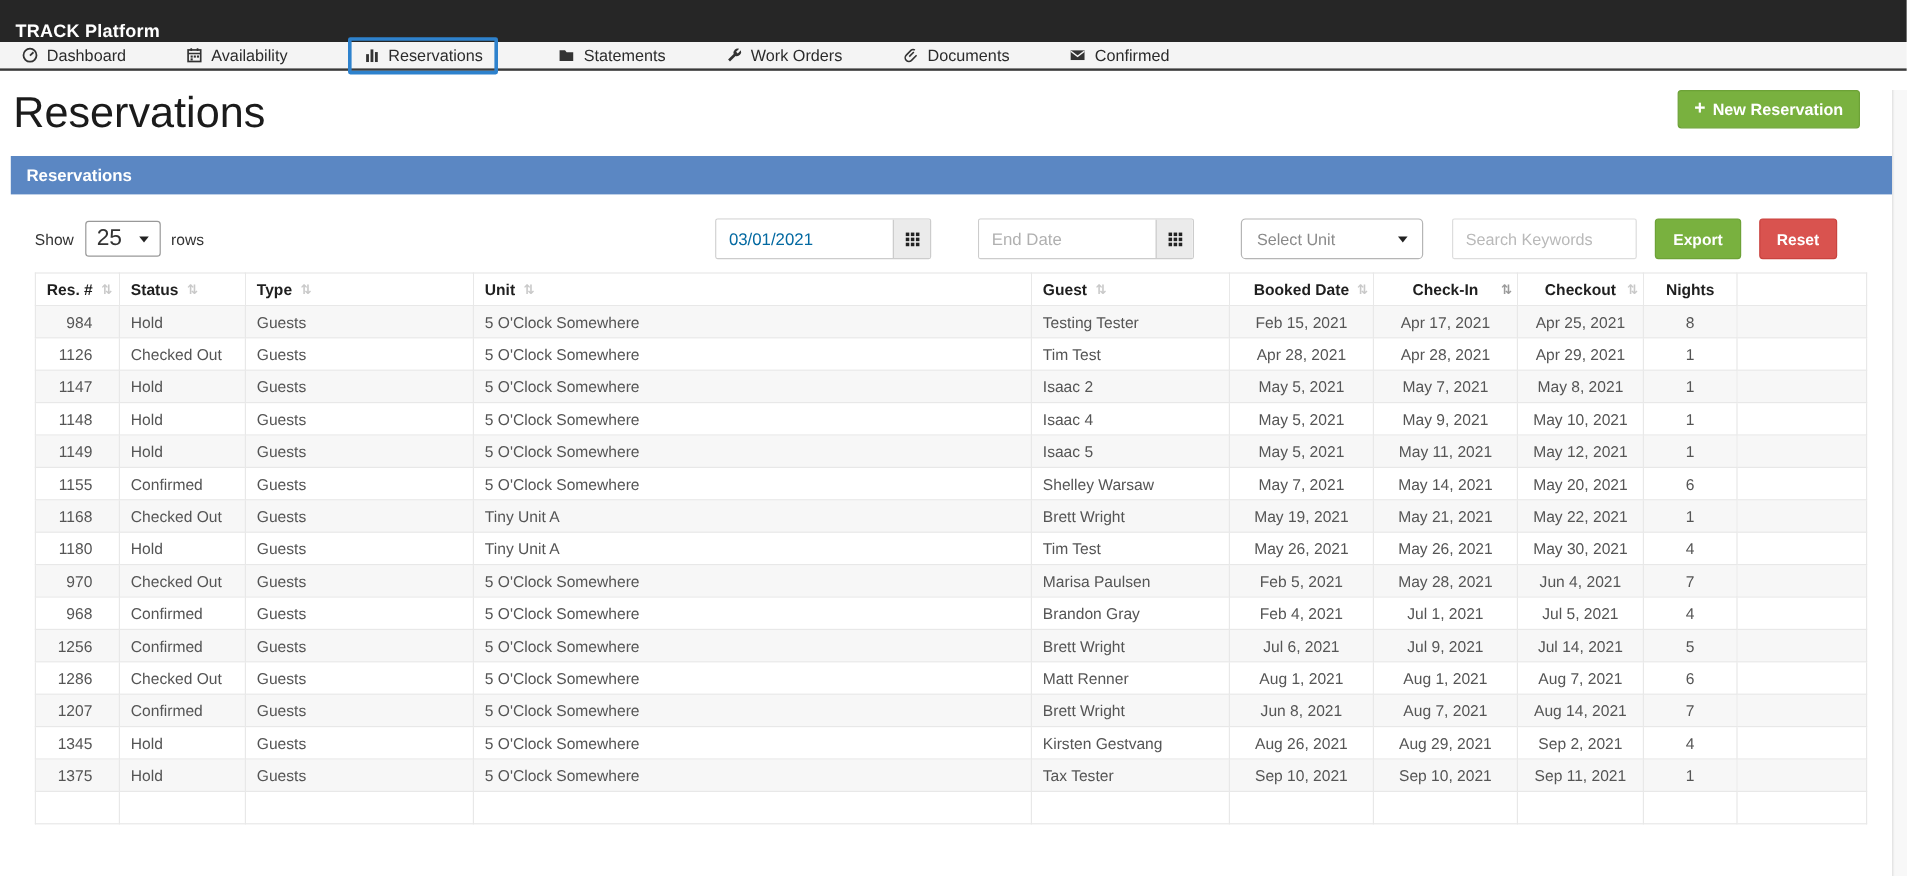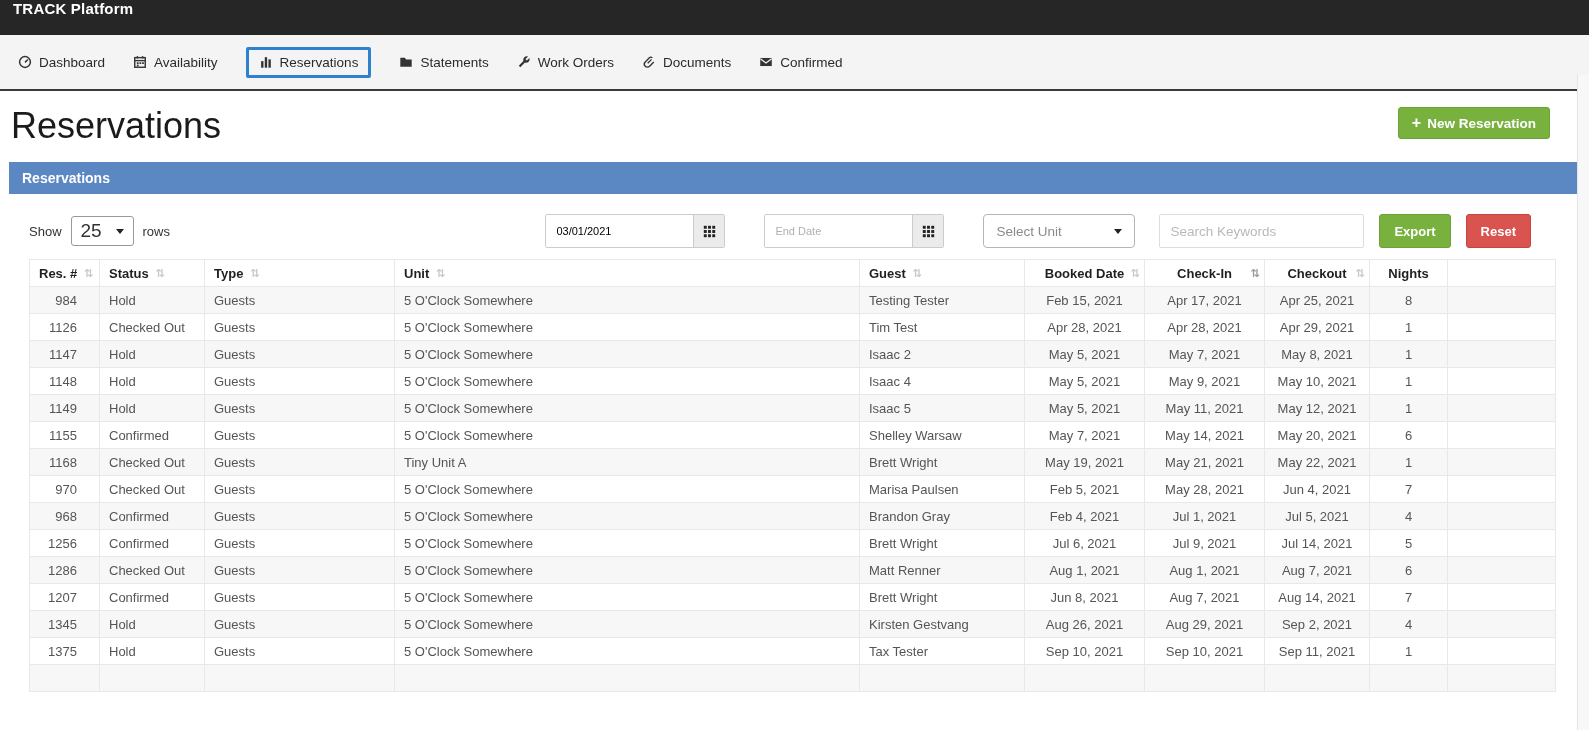--- a/index.html
+++ b/index.html
@@ -1,31 +1,31 @@
 <!DOCTYPE html>
 <html style="--topbar: #262626; --nav-active: #2e82cd; --panel: #5b87c3; --green: #79b13f; --red: #d9534f;"><head>
 <meta charset="utf-8">
 <style>
   * { box-sizing: border-box; margin: 0; padding: 0; }
   html,body { width:1589px; height:730px; overflow:hidden; background:#fff;
     font-family:"Liberation Sans","DejaVu Sans",sans-serif; }
 
   
   .topbar { height:35px; background:var(--topbar,#262626); display:flex;
-    align-items:flex-start; justify-content:space-between; }
+    align-items:flex-end; justify-content:space-between; }
   .brand { color:#fff; font-size:15px; font-weight:bold; padding-left:13px; letter-spacing:.2px; }
   .user-menu { height:35px; background:#3b3b3b; display:flex; align-items:center;
     color:#bdbdbd; font-size:13px; padding:0 16px 0 58px; cursor:pointer; }
   .user-menu .icon svg { width:15px; height:15px; display:block; color:#b5b5b5; margin-right:2px; }
   .caret-down { width:0; height:0; border-left:5px solid transparent; border-right:5px solid transparent;
     border-top:5px solid #b5b5b5; margin-left:6px; }
 
   
-  .navbar { height:56px; background:#f4f4f4; border-bottom:2px solid #3a3a3a;
-    display:flex; align-items:center; gap:28px; padding-left:18px; }
+  .navbar { height:24px; background:#f4f4f4; border-bottom:2px solid #3a3a3a;
+    display:flex; align-items:center; gap:50px; padding-left:18px; }
   .nav-item { display:flex; align-items:center; gap:7px; font-size:13.5px; color:#2b2b2b;
     cursor:pointer; padding:7px 0; }
   .nav-item .icon svg { width:14px; height:14px; display:block; color:#333; }
   .nav-item.active { border:3px solid var(--nav-active,#2e82cd); padding:5px 10px; border-radius:2px; }
 
   
   .page-head { position:relative; padding:14px 0 16px 11px; }
   .page-title { font-size:36px; font-weight:300; color:#1b1b1b; line-height:1.15; }
   .btn { display:inline-flex; align-items:center; justify-content:center; cursor:pointer;
     border-radius:3px; font-weight:bold; color:#fff; font-size:13px; }
@@ -45,29 +45,29 @@
   .show-group { display:flex; align-items:center; gap:9px; font-size:13px; color:#333; }
   .select-box { display:flex; align-items:center; justify-content:space-between; cursor:pointer;
     border:1px solid #999; border-radius:3px; background:#fff; color:#333; }
   .show-select { width:63px; height:30px; padding:0 9px; font-size:19px; }
   .sel-caret { width:0; height:0; border-left:4.5px solid transparent; border-right:4.5px solid transparent;
     border-top:5px solid #222; }
   .spacer { flex:1; }
   .input-group { display:flex; width:180px; height:34px; border:1px solid #ccc; border-radius:2px;
     background:#fff; overflow:hidden; }
   .input-group input { flex:1; min-width:0; border:none; outline:none; padding:0 10px;
-    font-size:11px; color:#000000; font-family:inherit; }
+    font-size:14px; color:#0369a1; font-family:inherit; }
   .input-group input::placeholder { color:#b0b0b0; }
   .cal-btn { width:31px; background:#ebebeb; border-left:1px solid #ccc; display:flex;
     align-items:center; justify-content:center; cursor:pointer; }
   .cal-btn svg { width:13px; height:13px; color:#222; display:block; }
   .gap28 { margin-left:39px; } .gap24 { margin-left:24px; } .gap15 { margin-left:15px; }
   .unit-select { width:152px; height:34px; padding:0 12px; border:1px solid #b5b5b5;
     border-radius:4px; color:#8a8a8a; font-size:13.5px; }
-  .search-input { width:205px; height:34px; border:1px solid #ddd; border-radius:2px;
+  .search-input { width:154px; height:34px; border:1px solid #ddd; border-radius:2px;
     padding:0 10px; font-size:13.5px; color:#14532d; outline:none; font-family:inherit; }
   .search-input::placeholder { color:#b9b9b9; }
   .filter-btn { height:34px; padding:0 14px; }
 
   
   table { width:1526px; border-collapse:collapse; font-size:13px; table-layout:fixed; }
   th, td { border:1px solid #e8e8e8; padding:5px 9px; height:27px; overflow:hidden; white-space:nowrap; }
   th { background:#fff; color:#1f1f1f; font-weight:bold; text-align:left; cursor:pointer; position:relative; }
   td { color:#555; }
   tbody tr:nth-child(odd) { background:#f7f7f7; }
@@ -384,20 +384,32 @@
             <td class="al-left">Guests</td>
             <td class="al-left">Tiny Unit A</td>
             <td class="al-left">Brett Wright</td>
             <td class="al-center">May 19, 2021</td>
             <td class="al-center">May 21, 2021</td>
             <td class="al-center">May 22, 2021</td>
             <td class="al-center">1</td>
             <td class="al-left"></td>
           </tr>
           <tr>
+            <td class="al-right">1180</td>
+            <td class="al-left">Hold</td>
+            <td class="al-left">Guests</td>
+            <td class="al-left">Tiny Unit A</td>
+            <td class="al-left">Tim Test</td>
+            <td class="al-center">May 26, 2021</td>
+            <td class="al-center">May 26, 2021</td>
+            <td class="al-center">May 30, 2021</td>
+            <td class="al-center">4</td>
+            <td class="al-left"></td>
+          </tr>
+          <tr>
             <td class="al-right">970</td>
             <td class="al-left">Checked Out</td>
             <td class="al-left">Guests</td>
             <td class="al-left">5 O'Clock Somewhere</td>
             <td class="al-left">Marisa Paulsen</td>
             <td class="al-center">Feb 5, 2021</td>
             <td class="al-center">May 28, 2021</td>
             <td class="al-center">Jun 4, 2021</td>
             <td class="al-center">7</td>
             <td class="al-left"></td>

